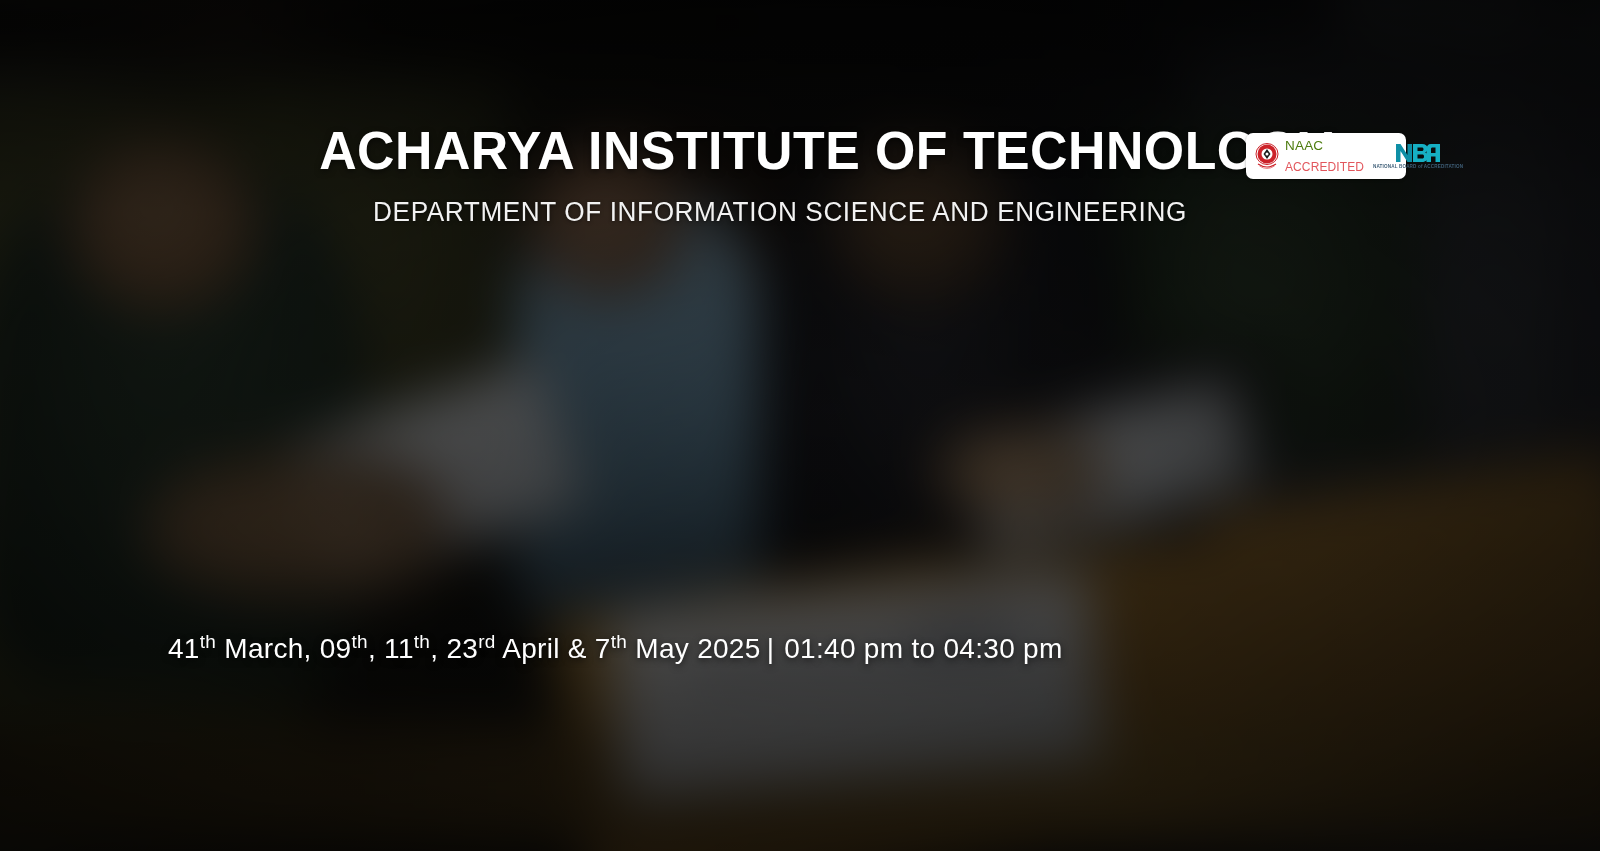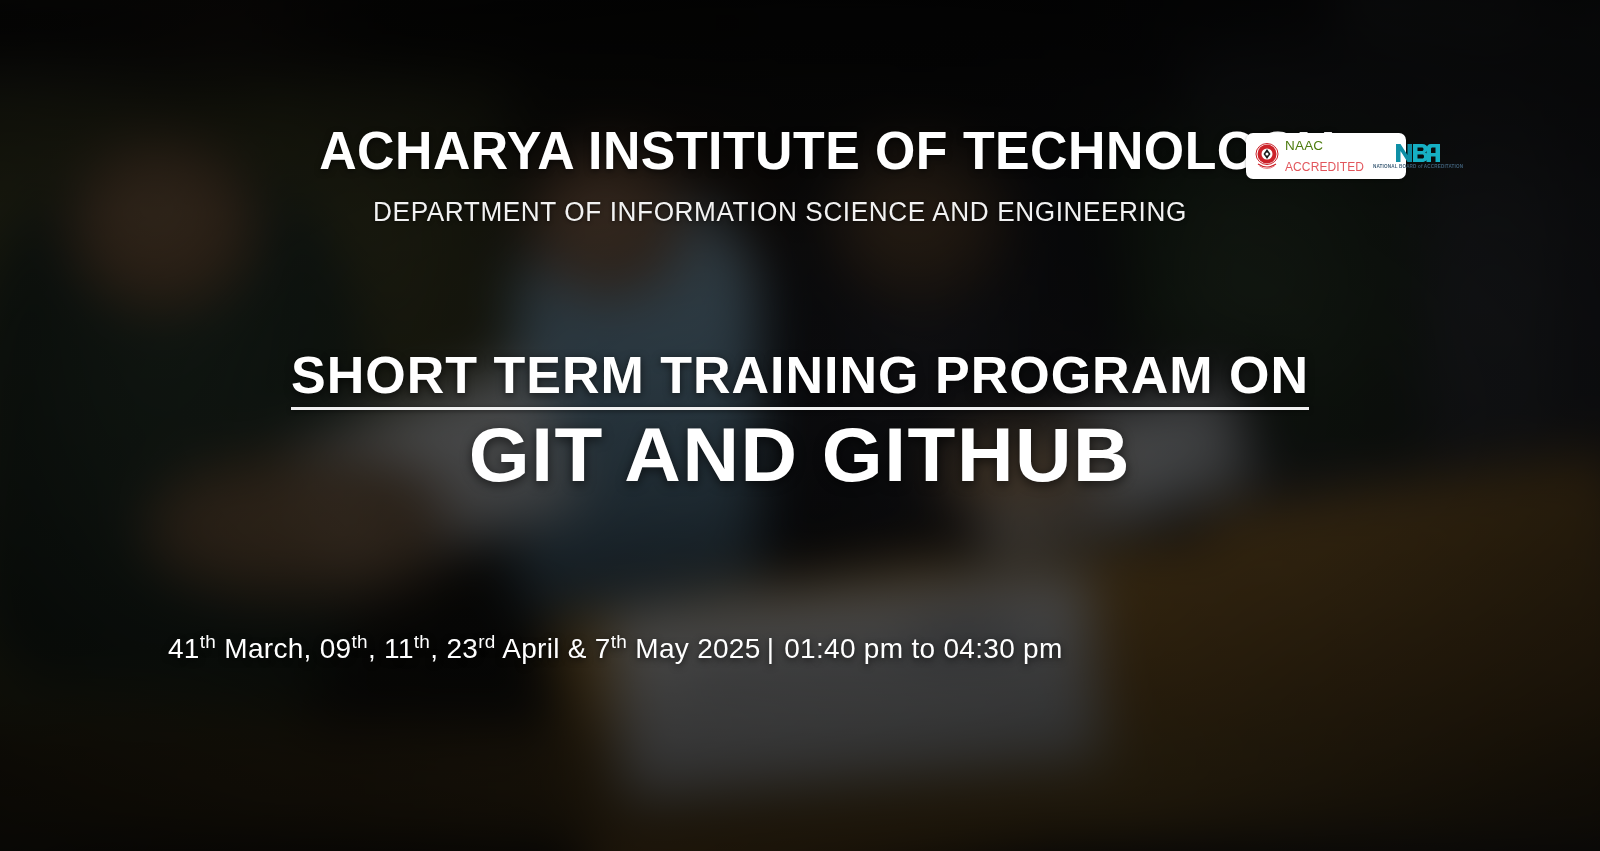--- a/index.html
+++ b/index.html
@@ -427,27 +427,20 @@
                    M45 9 L53 9 C56 9 57 10 57 12.5 C57 15 56 16 53 16 L45 16 Z
                    M45 23 L54 23 C57 23 58 24 58 27 C58 30 57 31 54 31 L45 31 Z" fill="#16b0c4"></path>
 
           <path d="M90 2 L72 2 C66 2 63 6 63 12 L63 38 L72 38 L72 27 L81 27 L81 38 L90 38 Z
                    M72 12 C72 10 73 9 75 9 L81 9 L81 20 L72 20 Z" fill="#16b0c4"></path>
         </svg>
         <span class="nba-sub">NATIONAL BOARD of ACCREDITATION</span>
       </div>
     </div>
 
-    <div class="headline-block">
-      <span class="headline-top-wrap">
-        <span class="headline-top">SHORT TERM TRAINING PROGRAM ON</span>
-        <span class="headline-rule"></span>
-      </span>
-      <div class="headline-main">GIT AND GITHUB</div>
-    </div>
 
     <div class="details-block">
       <div class="detail-line detail-datetime">
         <span>41</span><sup>th</sup><span> March, </span><span>09</span><sup>th</sup><span>, </span><span>11</span><sup>th</sup><span>, </span><span>23</span><sup>rd</sup><span> April &amp; </span><span>7</span><sup>th</sup><span> May 2025</span><span class="detail-sep">|</span><span>01:40 pm to 04:30 pm</span>
       </div>
     </div>
 
   </div>
 </div>
 

